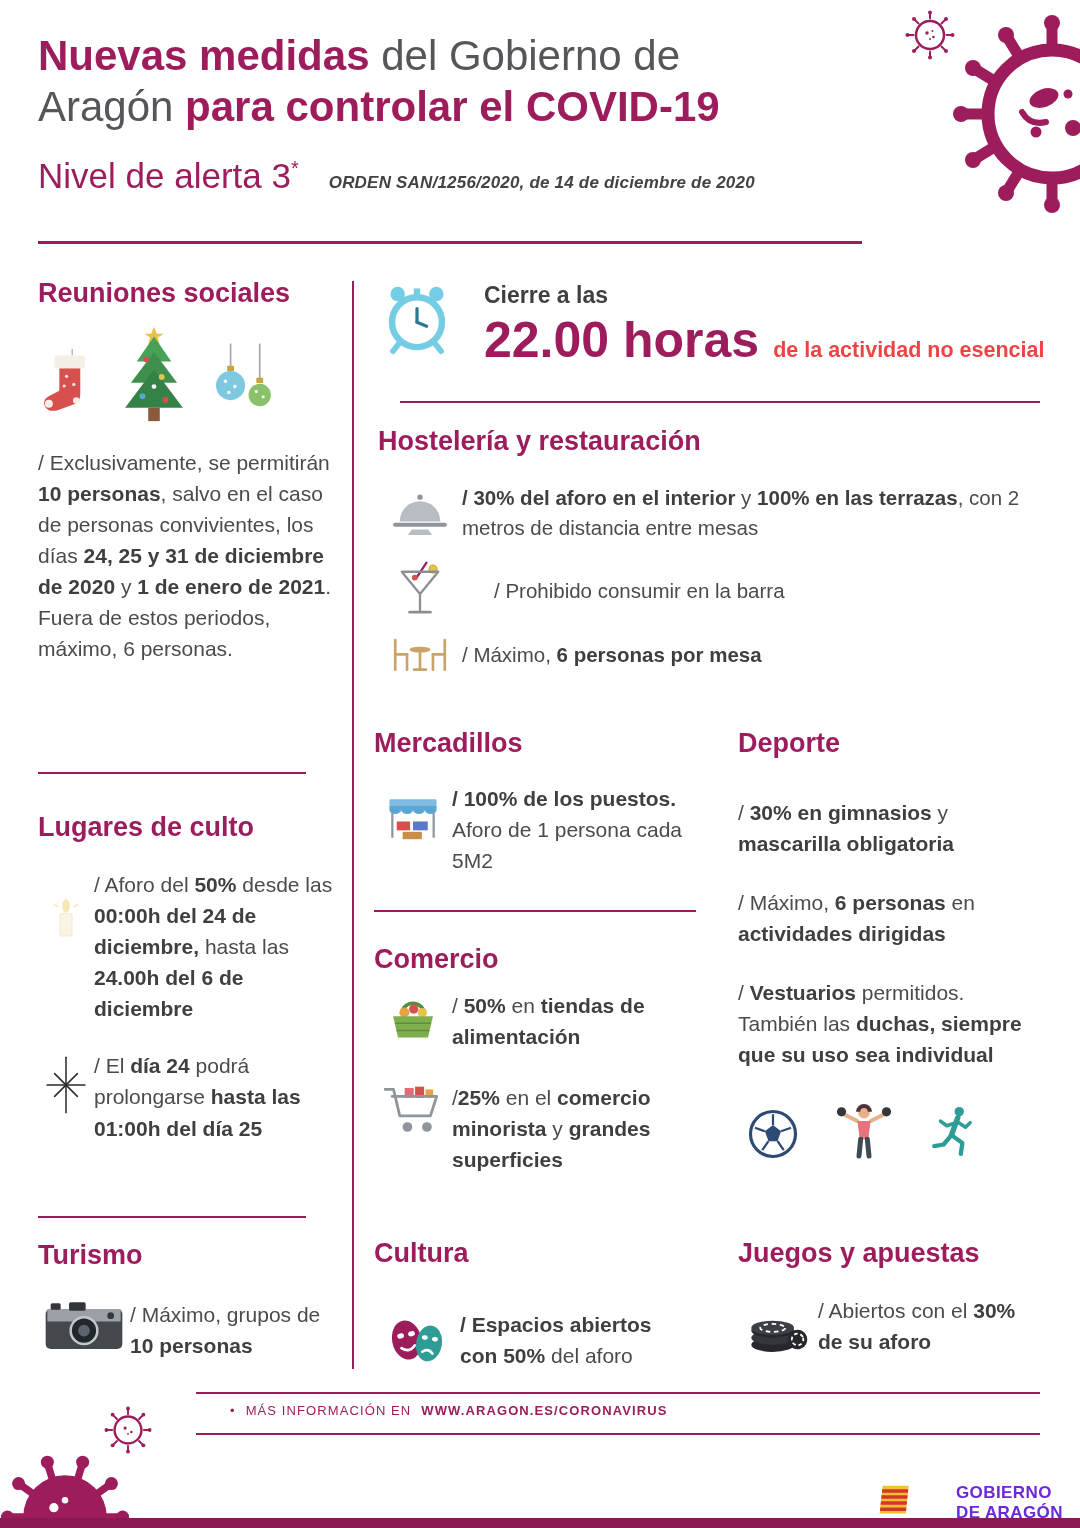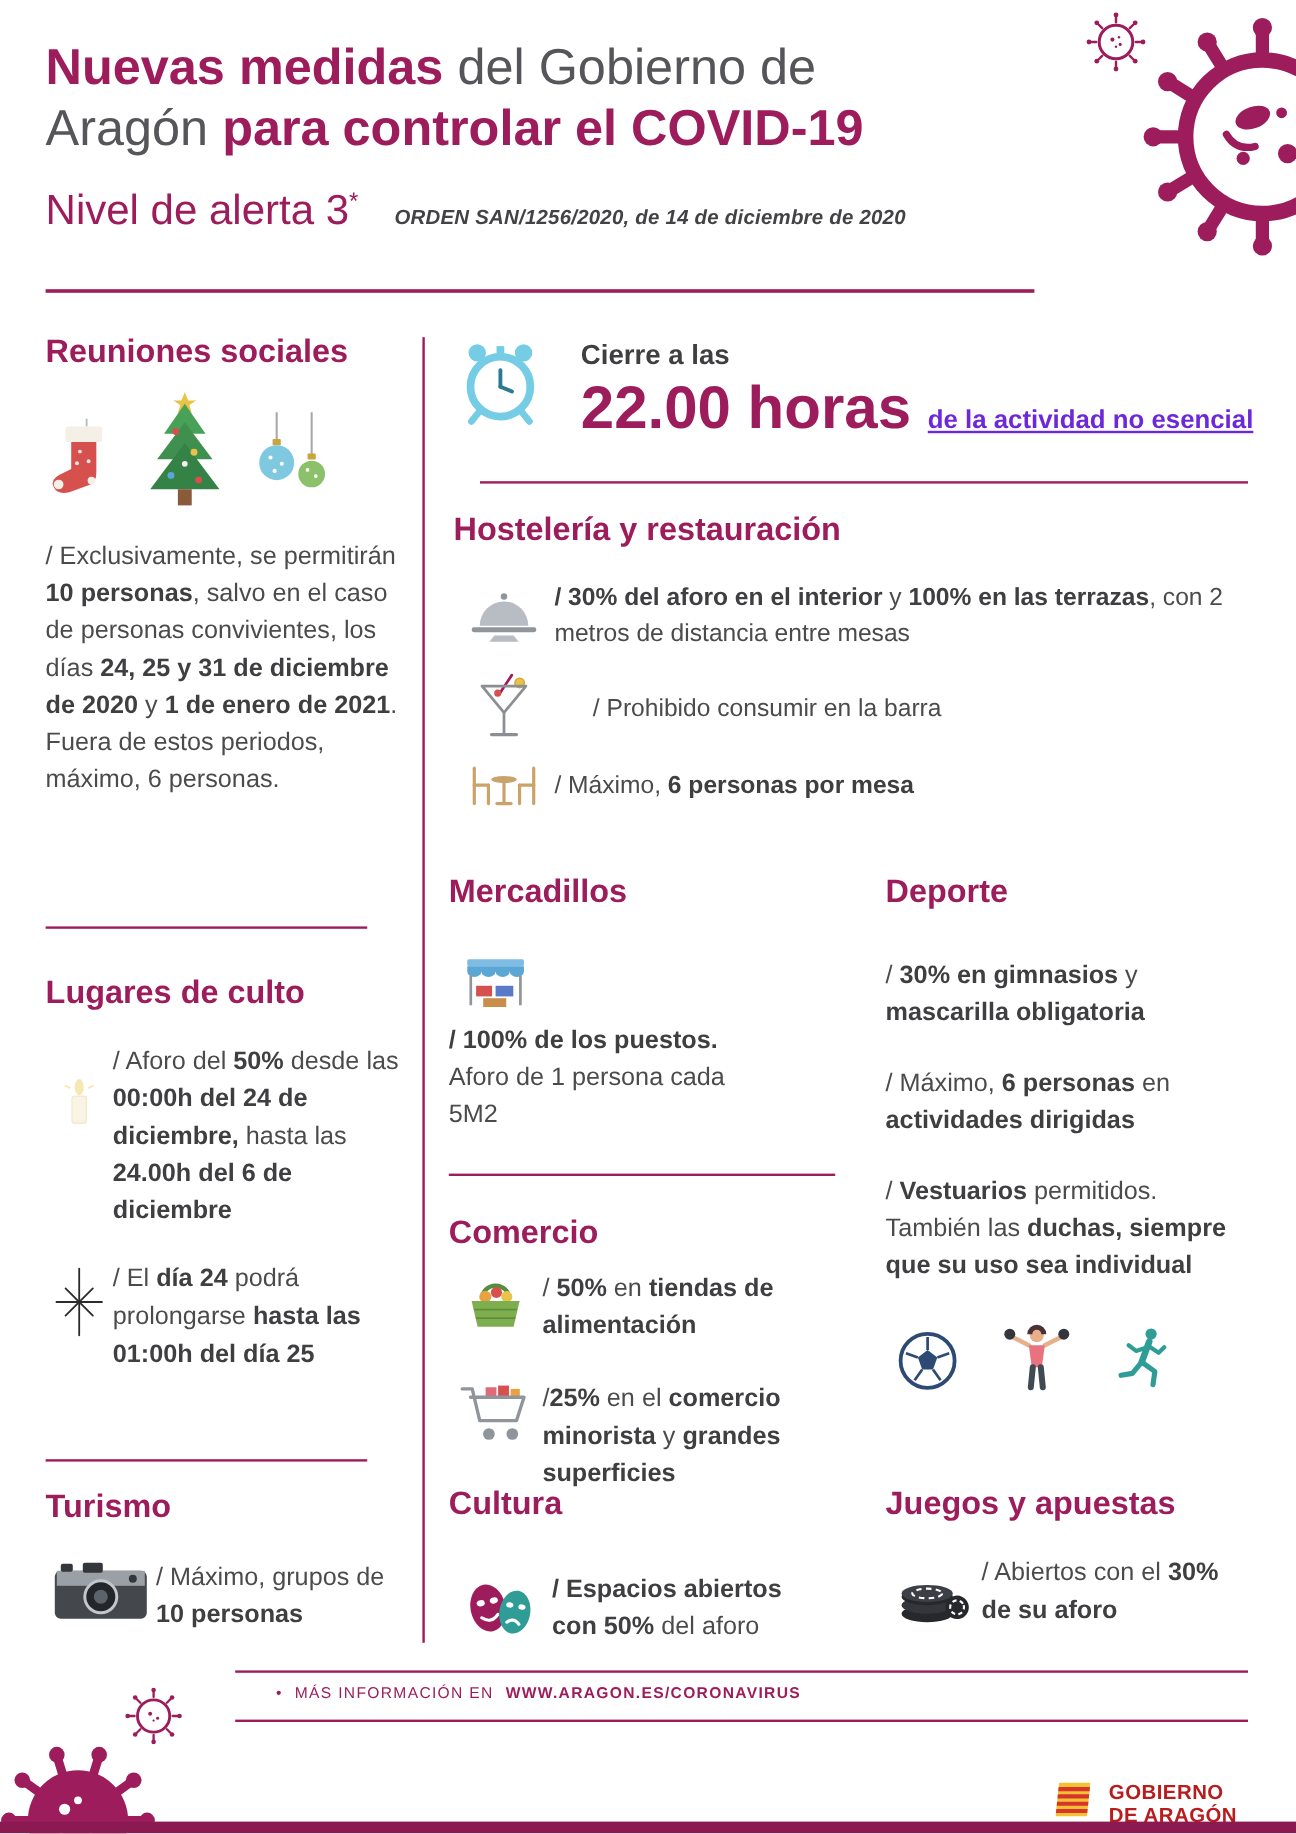--- a/index.html
+++ b/index.html
@@ -17,27 +17,27 @@
   .rule-thin{background:#9d1d5c;height:1.5px;}
   .vrule{background:#9d1d5c;width:2px;}
   .h2{font-size:27px;font-weight:800;color:#9d1d5c;}
   .txt{font-size:21px;line-height:1.48;color:#4b4b4d;}
   .txt b{font-weight:700;color:#3f3f42;}
   .row{display:flex;align-items:flex-start;}
   .iconcol{flex:0 0 auto;display:flex;justify-content:center;}
   .cierre-line1{font-size:23px;font-weight:700;color:#3f3f42;}
   .cierre-line2{display:flex;align-items:baseline;gap:14px;margin-top:2px;}
   .cierre-time{font-size:50px;font-weight:800;color:#9d1d5c;}
-  .cierre-suffix{font-size:21.5px;font-weight:700;color:#6d28d9;text-decoration:underline;}
+  .cierre-suffix{font-size:21.5px;font-weight:700;color:#ef4444;}
   .xmas-row{display:flex;align-items:flex-end;gap:14px;margin:16px 0 18px 2px;}
   .dep-icons{display:flex;align-items:flex-end;gap:34px;margin-top:30px;padding-left:8px;}
   .footer-info{display:flex;align-items:center;gap:10px;font-size:13px;letter-spacing:1.1px;color:#9d1d5c;}
   .footer-info .url{font-weight:800;}
   .logo{display:flex;align-items:center;gap:8px;}
-  .logo-text{font-size:17px;font-weight:800;color:#b91c1c;line-height:1.12;letter-spacing:.4px;}
+  .logo-text{font-size:17px;font-weight:800;color:#6d28d9;line-height:1.12;letter-spacing:.4px;margin-left:32px;}
   .bottombar{background:#8c1a52;}
 </style>
 </head>
 <body>
 
 <div class="page">
 
   <div class="abs" style="left:905px;top:10px;width:50px;height:50px;">
     <svg viewBox="0 0 100 100" width="50" height="50">
       <g stroke="#9d1d5c" stroke-width="4" stroke-linecap="round">
@@ -282,21 +282,21 @@
           </g>
           <ellipse cx="56" cy="26" rx="18" ry="5" fill="#c9a36a"></ellipse>
         </svg>
       </div>
       <p class="txt" style="width:575px;padding-top:6px;font-size:20.5px;"><span>/  Máximo, </span><b>6 personas por mesa</b></p>
     </div>
   </div>
 
   <div class="abs" style="left:374px;top:728px;width:322px;">
     <h2 class="h2">Mercadillos</h2>
-    <div class="row" style="margin-top:24px;flex-direction:column;">
+    <div class="row" style="margin-top:24px;">
       <div class="iconcol" style="width:78px;padding-top:6px;">
         <svg viewBox="0 0 84 84" width="62" height="62">
           <rect x="10" y="14" width="64" height="8" rx="2" fill="#7fbce4"></rect>
           <path d="M10 22 h64 v6 a8 6 0 0 1 -16 0 a8 6 0 0 1 -16 0 a8 6 0 0 1 -16 0 a8 6 0 0 1 -16 0 z" fill="#5aa7d6"></path>
           <line x1="14" y1="32" x2="14" y2="66" stroke="#8f959b" stroke-width="3"></line>
           <line x1="70" y1="32" x2="70" y2="66" stroke="#8f959b" stroke-width="3"></line>
           <rect x="20" y="44" width="18" height="12" fill="#d6504d"></rect>
           <rect x="42" y="44" width="20" height="12" fill="#5a79c9"></rect>
           <rect x="28" y="58" width="26" height="10" fill="#c98f4a"></rect>
         </svg>

